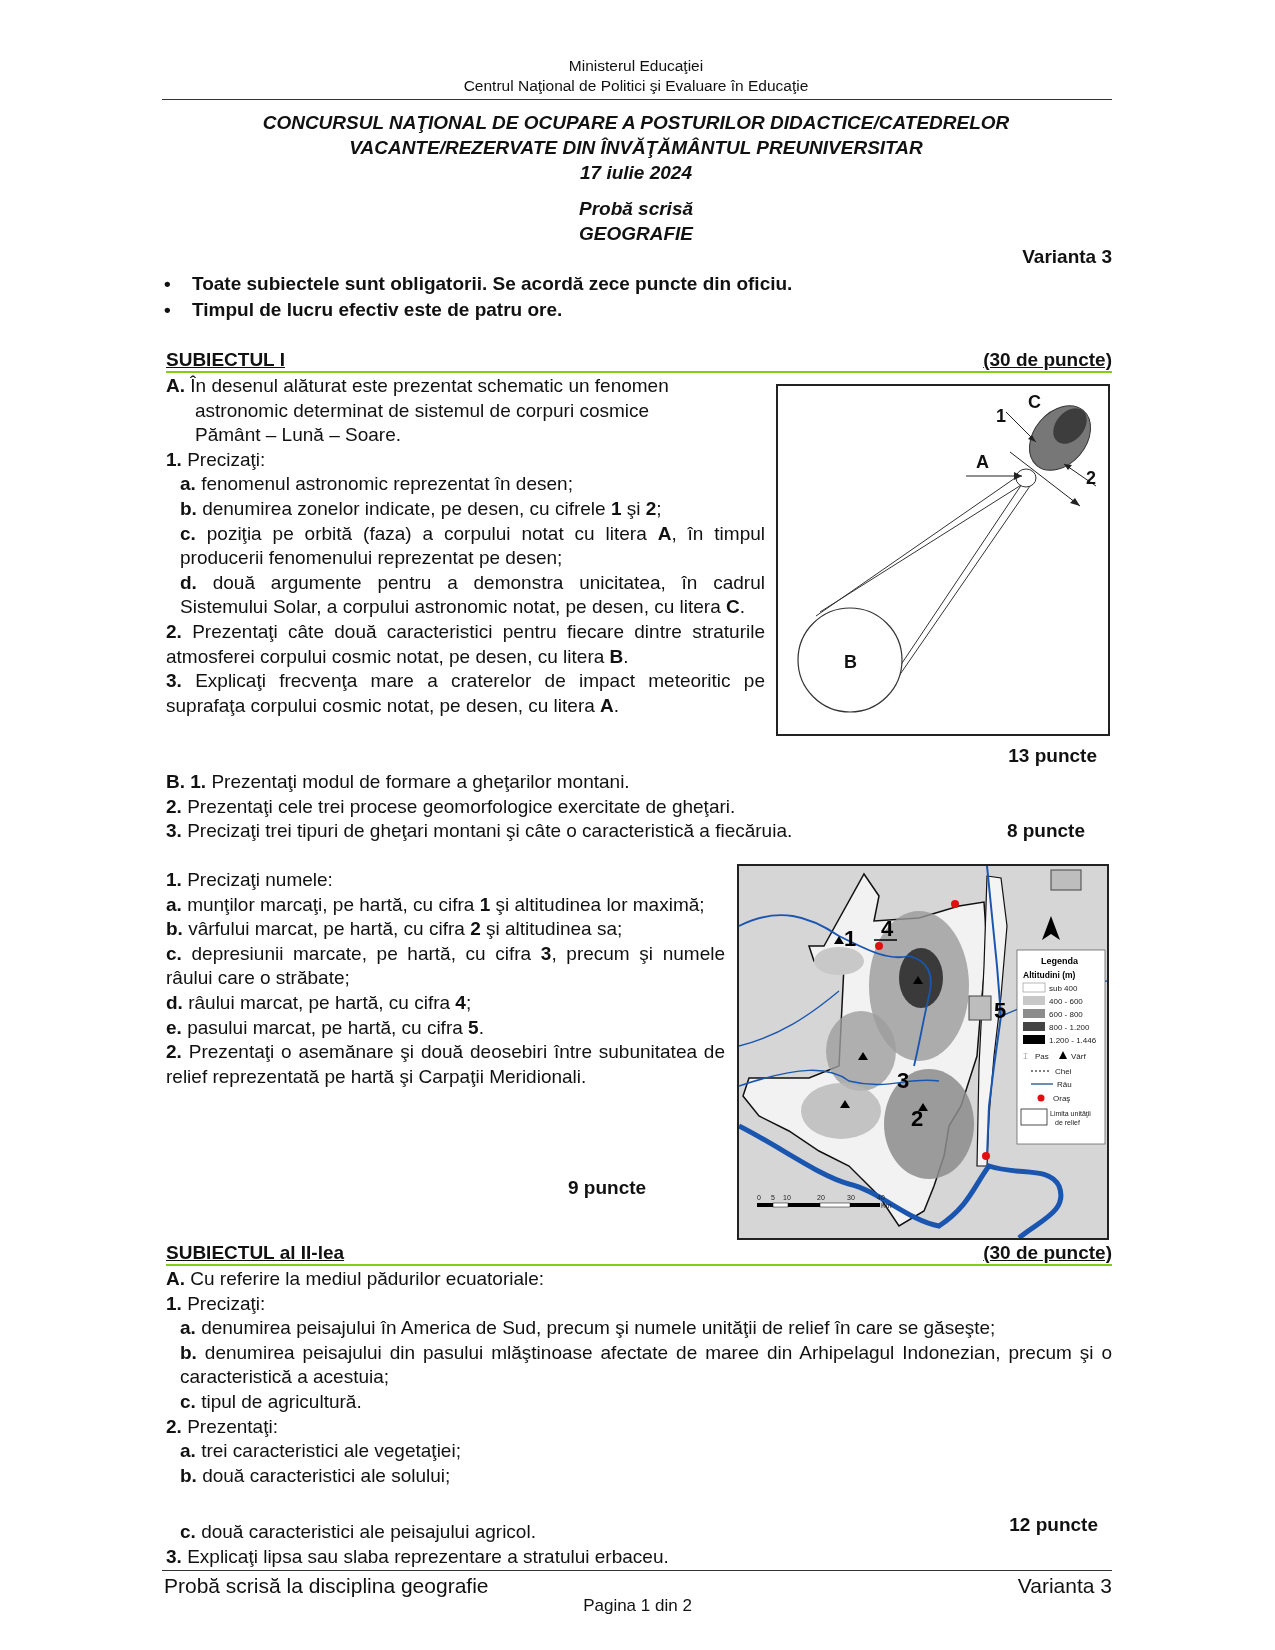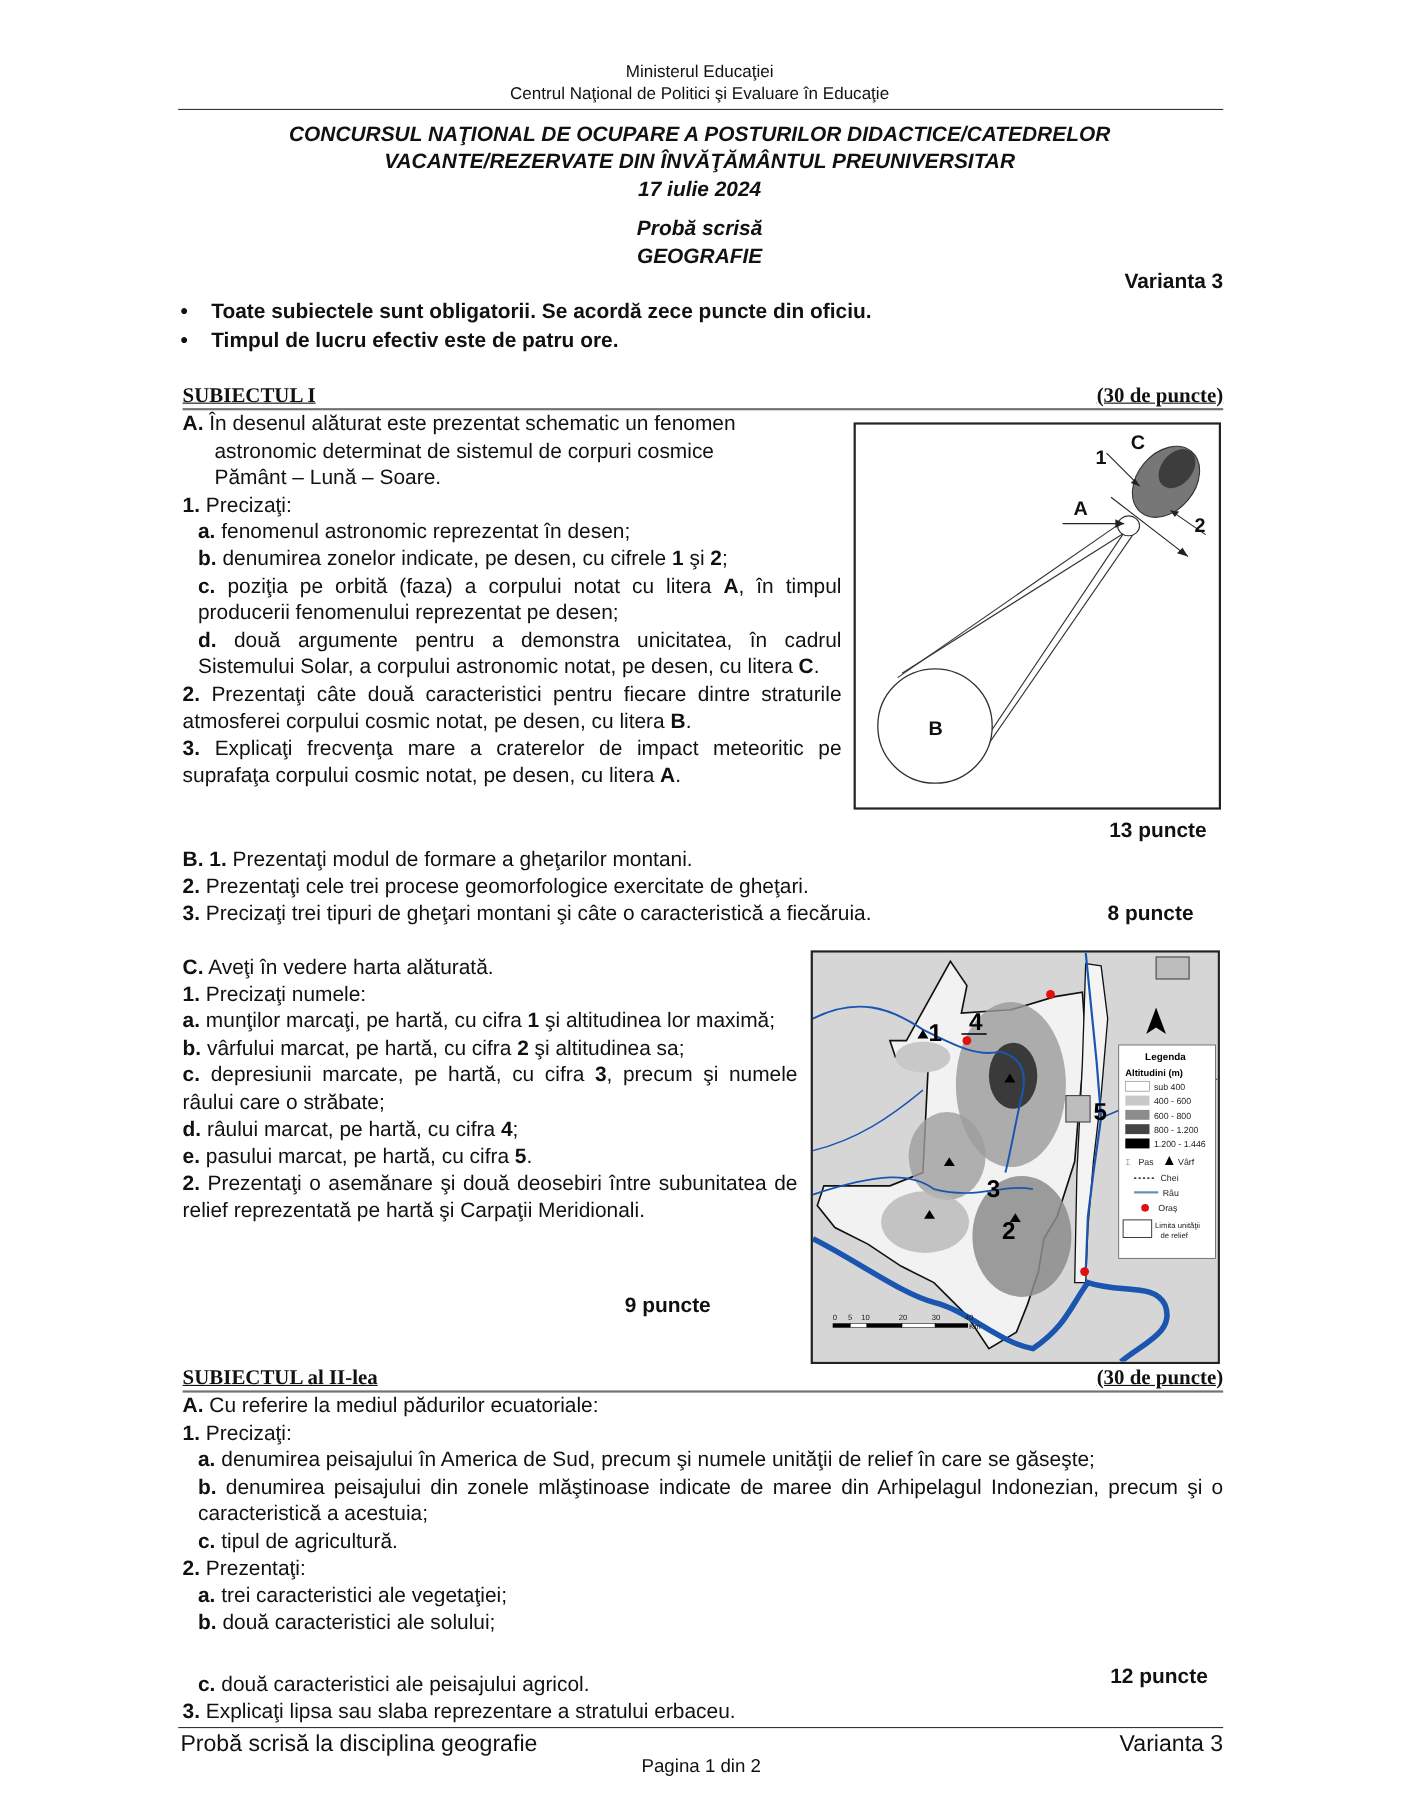--- a/index.html
+++ b/index.html
@@ -6,21 +6,21 @@
   body { width:1275px; height:1650px; position:relative; overflow:hidden;
          font-family:"Liberation Sans", sans-serif; color:#111; }
   .page { position:absolute; left:0; top:0; width:1275px; height:1190px; }
   .abs { position:absolute; }
   .hdr { left:160px; width:952px; text-align:center; font-size:15.5px; line-height:20px; }
   .rule { position:absolute; left:162px; width:950px; height:0; border-top:1.4px solid #333; }
   .title { left:160px; width:952px; text-align:center; font-weight:bold; font-size:19px; line-height:25px;font-style:italic; }
   .txt { font-size:19px; line-height:24.6px; }
   .b { font-weight:bold; }
   .just { text-align:justify; text-align-last:left; }
-  .subj { left:166px; width:946px; height:25px; border-bottom:2px solid #737373; font-weight:bold; font-size:19px;font-family:Liberation Serif, serif; }
+  .subj { left:166px; width:946px; height:25px; border-bottom:2px solid #84cc16; font-weight:bold; font-size:19px; }
   .subj .l { position:absolute; left:0; bottom:0; text-decoration:underline; }
   .subj .r { position:absolute; right:0; bottom:0; text-decoration:underline; }
   .pts { font-weight:bold; font-size:19px; }
   .fig { border:2px solid #222; background:#fff; }
   .footer { font-size:21px; }
 </style>
 </head>
 <body>
 
 <div class="page">
@@ -95,21 +95,20 @@
   <div class="abs pts" style="top:745px; right:178px;">13 puncte</div>
 
   <div class="abs txt" style="top:770px; left:166px; width:700px;">
     <div><span class="b">B.</span> <span class="b">1.</span> <span>Prezentaţi modul de formare a gheţarilor montani.</span></div>
     <div><span class="b">2.</span> <span>Prezentaţi cele trei procese geomorfologice exercitate de gheţari.</span></div>
     <div><span class="b">3.</span> <span>Precizaţi trei tipuri de gheţari montani şi câte o caracteristică a fiecăruia.</span></div>
   </div>
   <div class="abs pts" style="top:820px; right:190px;">8 puncte</div>
 
   <div class="abs txt" style="top:868px; left:166px; width:559px;">
-    <div><span class="b">C.</span> <span>Aveţi în vedere harta alăturată.</span></div>
     <div><span class="b">1.</span> <span>Precizaţi numele:</span></div>
     <div class="just"><span class="b">a.</span> <span>munţilor marcaţi, pe hartă, cu cifra </span><span class="b">1</span><span> şi altitudinea lor maximă;</span></div>
     <div><span class="b">b.</span> <span>vârfului marcat, pe hartă, cu cifra </span><span class="b">2</span><span> şi altitudinea sa;</span></div>
     <div class="just"><span class="b">c.</span> <span>depresiunii marcate, pe hartă, cu cifra </span><span class="b">3</span><span>, precum şi numele râului care o străbate;</span></div>
     <div><span class="b">d.</span> <span>râului marcat, pe hartă, cu cifra </span><span class="b">4</span><span>;</span></div>
     <div><span class="b">e.</span> <span>pasului marcat, pe hartă, cu cifra </span><span class="b">5</span><span>.</span></div>
     <div class="just"><span class="b">2.</span> <span>Prezentaţi o asemănare şi două deosebiri între subunitatea de relief reprezentată pe hartă şi Carpaţii Meridionali.</span></div>
   </div>
   <div class="abs pts" style="top:1177px; left:568px;">9 puncte</div>
 
@@ -205,21 +204,21 @@
 
   <div class="abs subj" style="top:1239px;">
     <span class="l">SUBIECTUL al II-lea</span>
     <span class="r">(30 de puncte)</span>
   </div>
 
   <div class="abs txt" style="top:1267px; left:166px; width:946px;">
     <div><span class="b">A.</span> <span>Cu referire la mediul pădurilor ecuatoriale:</span></div>
     <div><span class="b">1.</span> <span>Precizaţi:</span></div>
     <div style="padding-left:14px;"><span class="b">a.</span> <span>denumirea peisajului în America de Sud, precum şi numele unităţii de relief în care se găseşte;</span></div>
-    <div class="just" style="padding-left:14px;"><span class="b">b.</span> <span>denumirea peisajului din zonele mlăştinoase indicate de maree din Arhipelagul Indonezian, precum şi o caracteristică a acestuia;</span></div>
+    <div class="just" style="padding-left:14px;"><span class="b">b.</span> <span>denumirea peisajului din pasului mlăştinoase afectate de maree din Arhipelagul Indonezian, precum şi o caracteristică a acestuia;</span></div>
     <div style="padding-left:14px;"><span class="b">c.</span> <span>tipul de agricultură.</span></div>
     <div><span class="b">2.</span> <span>Prezentaţi:</span></div>
     <div style="padding-left:14px;"><span class="b">a.</span> <span>trei caracteristici ale vegetaţiei;</span></div>
     <div style="padding-left:14px;"><span class="b">b.</span> <span>două caracteristici ale solului;</span></div>
     <div style="padding-left:14px;margin-top:32px;"><span class="b">c.</span> <span>două caracteristici ale peisajului agricol.</span></div>
     <div><span class="b">3.</span> <span>Explicaţi lipsa sau slaba reprezentare a stratului erbaceu.</span></div>
   </div>
   <div class="abs pts" style="top:1514px; right:177px;">12 puncte</div>
 
   <div class="rule" style="top:1570px;"></div>

